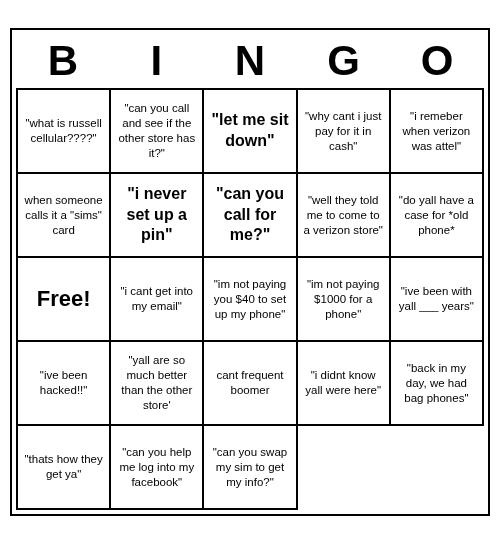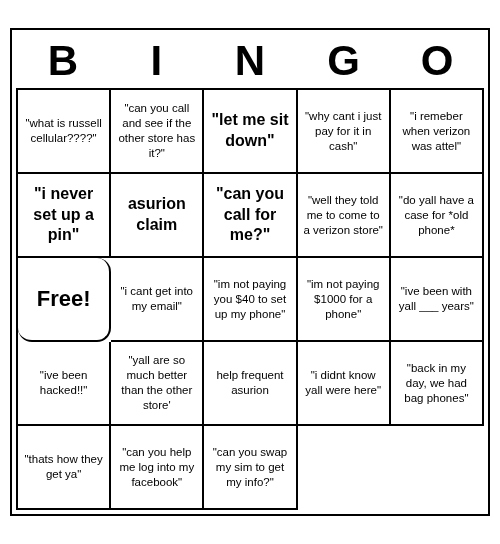--- a/index.html
+++ b/index.html
@@ -45,21 +45,20 @@
       padding: 5px;
       text-align: center;
       font-size: 11.5px;
       font-family: Arial, sans-serif;
       line-height: 1.3;
       cursor: default;
     }
     .bingo-cell.free {
       font-size: 22px;
       font-weight: bold;
-      border-radius: 14px;
     }
     .bingo-cell.large-text {
       font-size: 16px;
       font-weight: bold;
     }
   </style>
 </head>
 <body>
 
 <div class="bingo-card">
@@ -69,32 +68,32 @@
     <div class="bingo-header-cell">N</div>
     <div class="bingo-header-cell">G</div>
     <div class="bingo-header-cell">O</div>
   </div>
   <div class="bingo-grid" id="bingo-grid">
   <div class="bingo-cell ">"what is russell cellular????"</div>
       <div class="bingo-cell ">"can you call and see if the other store has it?"</div>
       <div class="bingo-cell large-text">"let me sit down"</div>
       <div class="bingo-cell ">"why cant i just pay for it in cash"</div>
       <div class="bingo-cell ">"i remeber when verizon was attel"</div>
+      <div class="bingo-cell ">when someone calls it a "sims" card</div>
       <div class="bingo-cell large-text">"i never set up a pin"</div>
-      <div class="bingo-cell large-text">asurion claim</div>
       <div class="bingo-cell large-text">"can you call for me?"</div>
       <div class="bingo-cell ">"well they told me to come to a verizon store"</div>
       <div class="bingo-cell ">"do yall have a case for *old phone*</div>
       <div class="bingo-cell free">Free!</div>
       <div class="bingo-cell ">"i cant get into my email"</div>
       <div class="bingo-cell ">"im not paying you $40 to set up my phone"</div>
       <div class="bingo-cell ">"im not paying $1000 for a phone"</div>
       <div class="bingo-cell ">"ive been with yall ___ years"</div>
       <div class="bingo-cell ">"ive been hacked!!"</div>
       <div class="bingo-cell ">"yall are so much better than the other store'</div>
-      <div class="bingo-cell ">help frequent asurion</div>
+      <div class="bingo-cell ">cant frequent boomer</div>
       <div class="bingo-cell ">"i didnt know yall were here"</div>
       <div class="bingo-cell ">"back in my day, we had bag phones"</div>
       <div class="bingo-cell ">"thats how they get ya"</div>
       <div class="bingo-cell ">"can you help me log into my facebook"</div>
       <div class="bingo-cell ">"can you swap my sim to get my info?"</div>
     </div>
 </div>
 
 </body></html>

